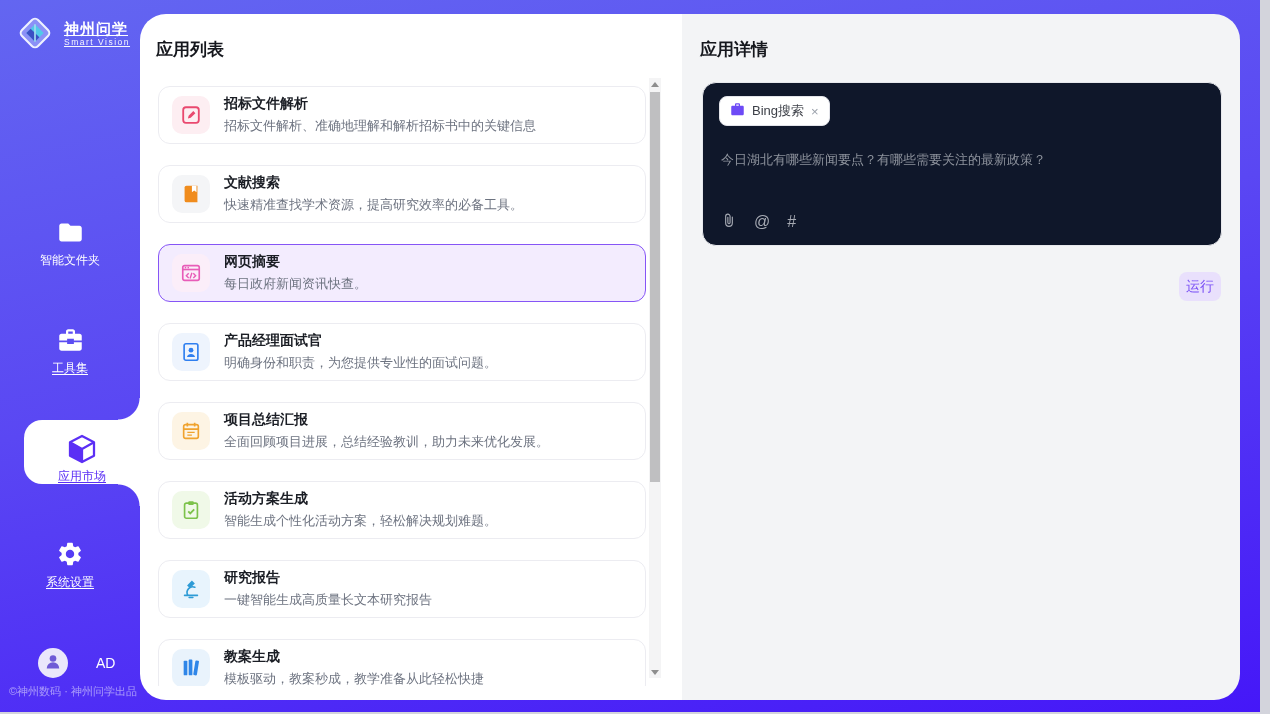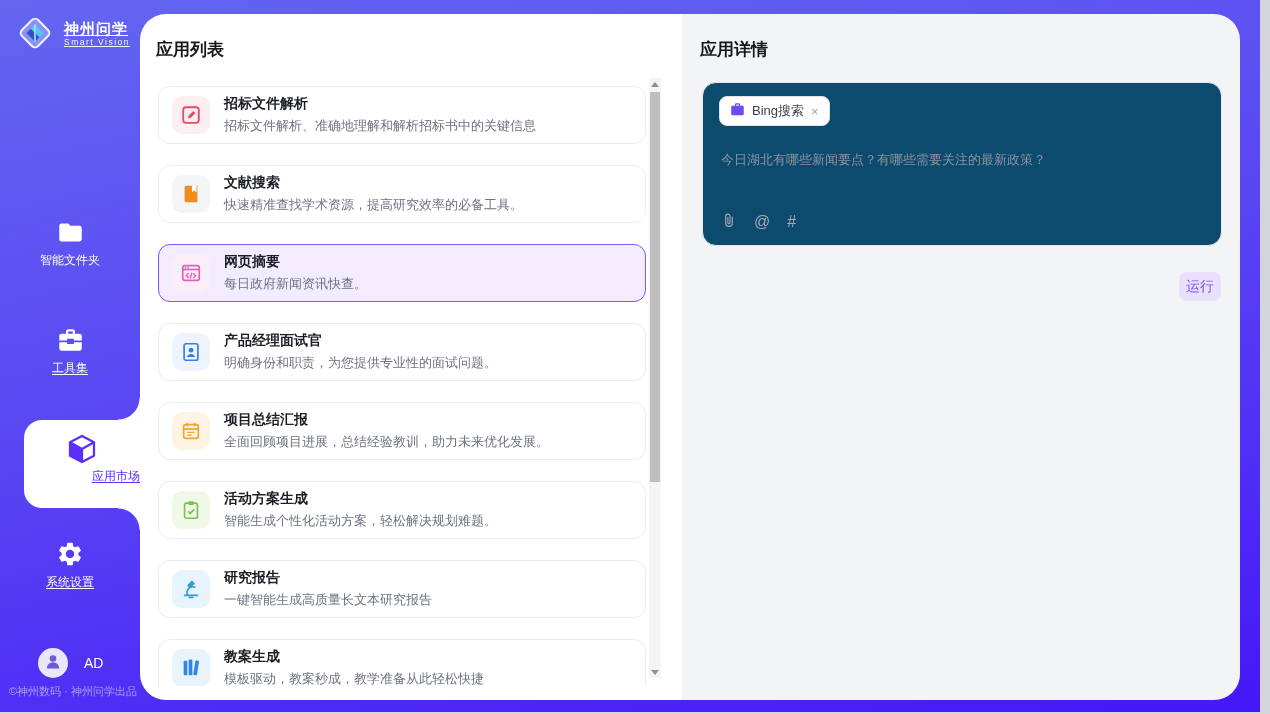--- a/index.html
+++ b/index.html
@@ -14,29 +14,29 @@
   .logo { position:absolute; left:14px; top:12px; display:flex; align-items:center; gap:8px;text-decoration:underline; }
   .logo svg { display:block; }
   .brand-name { font-size:15px; font-weight:bold; letter-spacing:1px; line-height:17px; }
   .brand-tagline { font-size:8.5px; letter-spacing:1.5px; opacity:.95; }
 
   .nav-item { position:absolute; left:0; width:140px; text-align:center; cursor:pointer; }
   .nav-item .nico { height:28px; display:flex; align-items:center; justify-content:center; }
   .nav-label { display:inline-block; margin-top:6px; font-size:12px; color:#fff; }
   .nav-label.u { text-decoration:underline; text-underline-offset:2px; }
 
-  .nav-item.active { left:24px; width:116px; height:88px; background:#fff;
-    border-radius:18px 0 0 18px; text-align:right; }
+  .nav-item.active { left:24px; width:116px; height:64px; background:#fff;
+    border-radius:18px 0 0 18px; text-align:center; }
   .nav-item.active .nico { padding-top:14px; height:44px; }
   .nav-item.active .nav-label { color:#5b2ff5; margin-top:4px; }
   .curve { position:absolute; right:0; width:22px; height:22px; }
   .curve.top { top:-22px; background:radial-gradient(circle 22px at 0 0, rgba(0,0,0,0) 21px, #fff 22px); }
   .curve.bot { bottom:-22px; background:radial-gradient(circle 22px at 0 100%, rgba(0,0,0,0) 21px, #fff 22px); }
 
-  .user-row { position:absolute; left:38px; top:648px; display:flex; align-items:center; gap:16px;justify-content:space-between; }
+  .user-row { position:absolute; left:38px; top:648px; display:flex; align-items:center; gap:28px;justify-content:space-between; }
   .avatar { width:30px; height:30px; border-radius:50%; background:#eae7fb; display:flex; align-items:center; justify-content:center; overflow:hidden; }
   .user-label { font-size:14px; color:#fff; }
   .copyright { position:absolute; left:9px; top:684px; font-size:11px; color:rgba(255,255,255,.5); white-space:nowrap; }
 
   
   .content { position:absolute; left:140px; top:14px; width:1100px; height:686px;
     border-radius:26px; overflow:hidden; display:flex; }
   .list-pane { width:542px; background:#fff; position:relative; flex:none; }
   .detail-pane { flex:1; background:#f3f4f6; position:relative; }
   .pane-title { position:absolute; left:16px; top:24px; font-size:17px; font-weight:bold; color:#15171d; }
@@ -55,21 +55,21 @@
 
   .scrollbar { position:absolute; right:21px; top:64px; bottom:22px; width:12px; background:#f4f4f5; }
   .sb-arrow { position:absolute; left:0; width:12px; height:12px; display:flex; align-items:center; justify-content:center; }
   .sb-arrow.up { top:0; } .sb-arrow.down { bottom:0; }
   .tri-up { width:0; height:0; border-left:4px solid transparent; border-right:4px solid transparent; border-bottom:5px solid #8e8e8e; }
   .tri-down { width:0; height:0; border-left:4px solid transparent; border-right:4px solid transparent; border-top:5px solid #8e8e8e; }
   .sb-thumb { position:absolute; left:1px; top:14px; width:10px; height:390px; background:#bfbfc1; }
 
   
   .detail-card { position:absolute; left:20px; top:68px; width:520px; height:164px;
-    background:#0c4a6e; border:1px solid #e7e8ec; border-radius:14px; }
+    background:#0f172a; border:1px solid #e7e8ec; border-radius:14px; }
   .chip { position:absolute; left:16px; top:13px; display:inline-flex; align-items:center; gap:7px;
     border:1px solid #e2e3e9; border-radius:8px; padding:0 10px; height:30px;
     background:#fff; font-size:13px; color:#3d4048; cursor:pointer; }
   .chip .close { color:#9aa0aa; font-size:13px; cursor:pointer; }
   .prompt-text { position:absolute; left:18px; top:68px; right:18px; font-size:13px; color:#8e939d; }
   .tool-row { position:absolute; left:18px; bottom:12px; display:flex; align-items:center; gap:17px; color:#a6aab3; }
   .tool-glyph { font-size:16px; line-height:16px; cursor:pointer; }
   .run-btn { position:absolute; right:19px; top:258px; width:42px; height:29px;
     background:#e9e0fc; color:#7a50f5; font-size:14px; border:none; border-radius:8px;
     display:flex; align-items:center; justify-content:center; cursor:pointer; }

